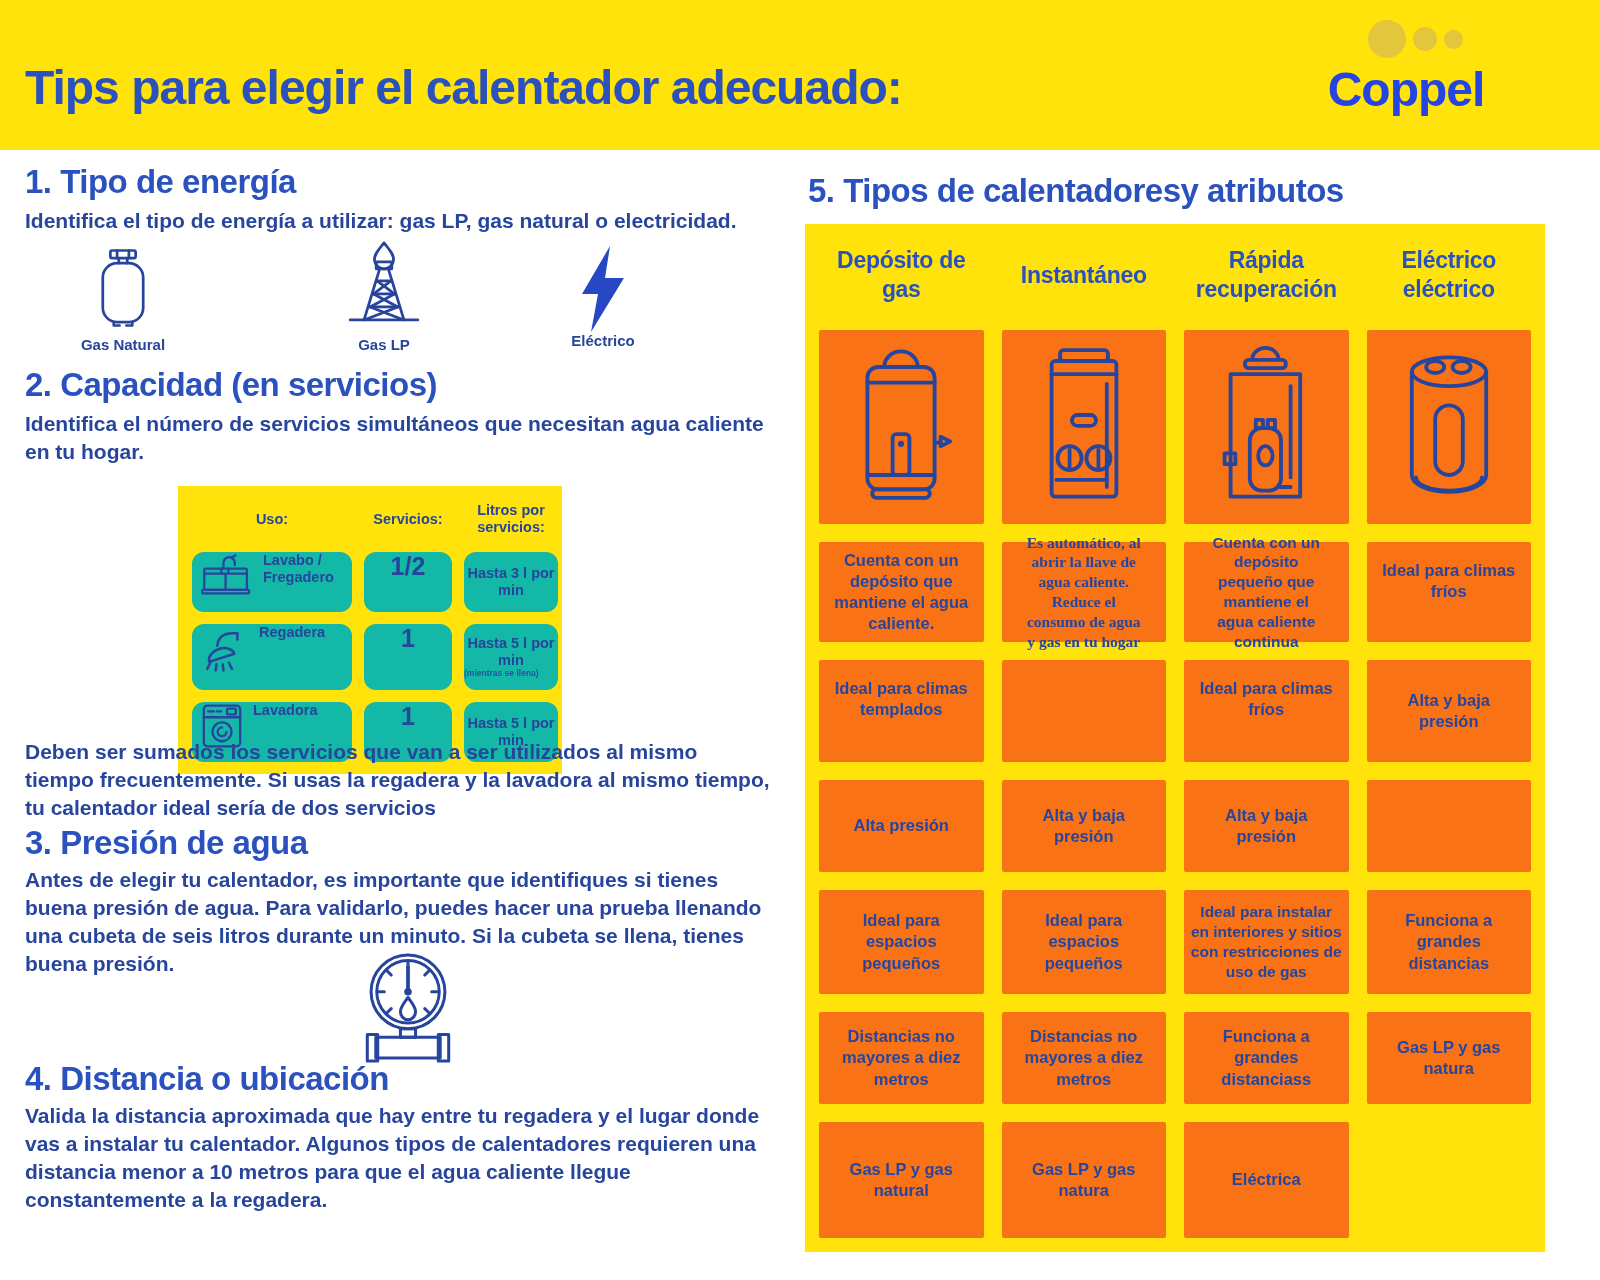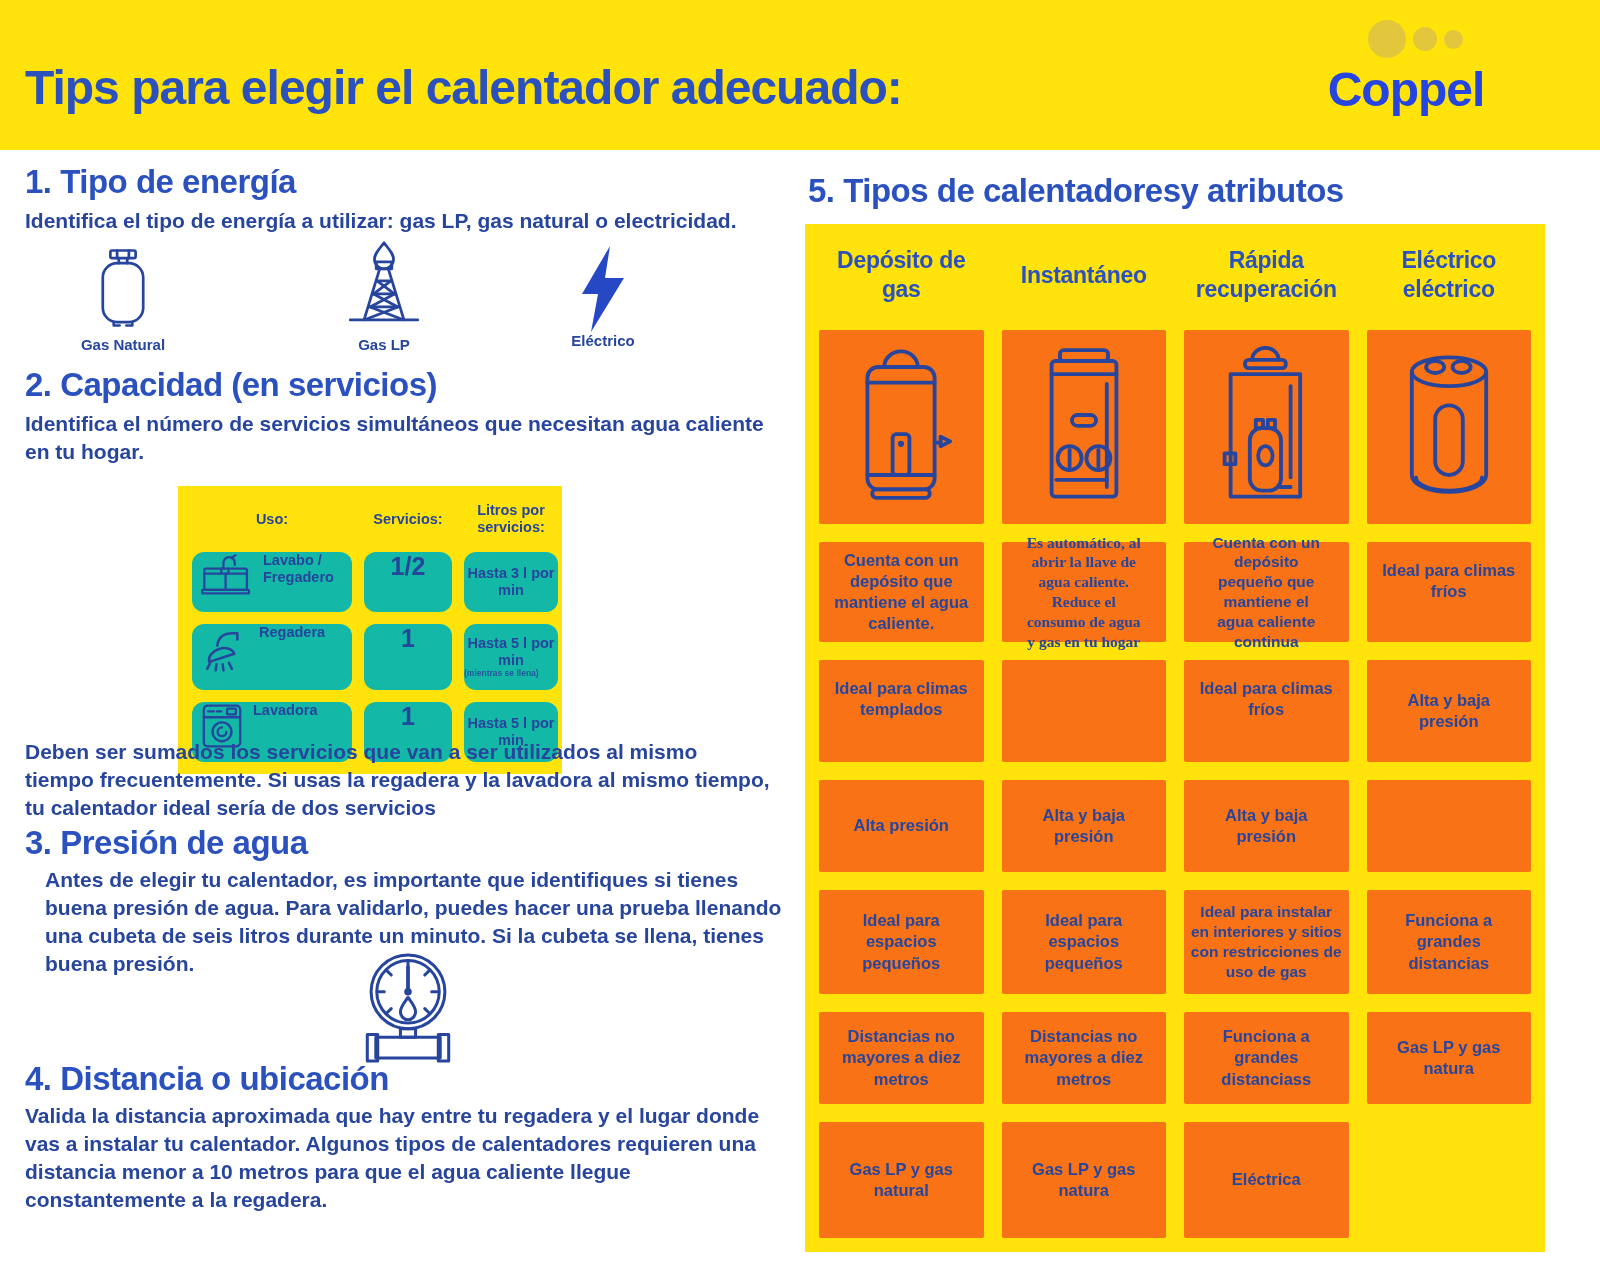--- a/index.html
+++ b/index.html
@@ -183,21 +183,21 @@
     </div>
     <div class="cap-cell cap-num">1</div>
     <div class="cap-cell cap-lit">
       <div>Hasta 5 l por min</div>
     </div>
   </div>
 
   <p class="abs body-p" style="left:25px;top:738px;width:745px;">Deben ser sumados los servicios que van a ser utilizados al mismo tiempo frecuentemente. Si usas la regadera y la lavadora al mismo tiempo, tu calentador ideal sería de dos servicios</p>
 
   <h2 class="abs h2" style="left:25px;top:824px;">3. Presión de agua</h2>
-  <p class="abs body-p" style="left:25px;top:866px;width:760px;margin-left:20px;">Antes de elegir tu calentador, es importante que identifiques si tienes buena presión de agua. Para validarlo, puedes hacer una prueba llenando una cubeta de seis litros durante un minuto. Si la cubeta se llena, tienes buena presión.</p>
+  <p class="abs body-p" style="left:25px;top:866px;width:760px;">Antes de elegir tu calentador, es importante que identifiques si tienes buena presión de agua. Para validarlo, puedes hacer una prueba llenando una cubeta de seis litros durante un minuto. Si la cubeta se llena, tienes buena presión.</p>
 
   <div class="abs icon-line" style="left:355px;top:948px;">
     <svg width="106" height="116" viewBox="0 0 112 122">
       <circle cx="56" cy="46" r="39"></circle>
       <circle cx="56" cy="46" r="33"></circle>
       <line x1="56" y1="21" x2="56" y2="15"></line>
       <line x1="73.7" y1="28.3" x2="77.9" y2="24.1"></line>
         <line x1="38.3" y1="28.3" x2="34.1" y2="24.1"></line>
       <line x1="81" y1="46" x2="87" y2="46"></line>
         <line x1="31" y1="46" x2="25" y2="46"></line>

